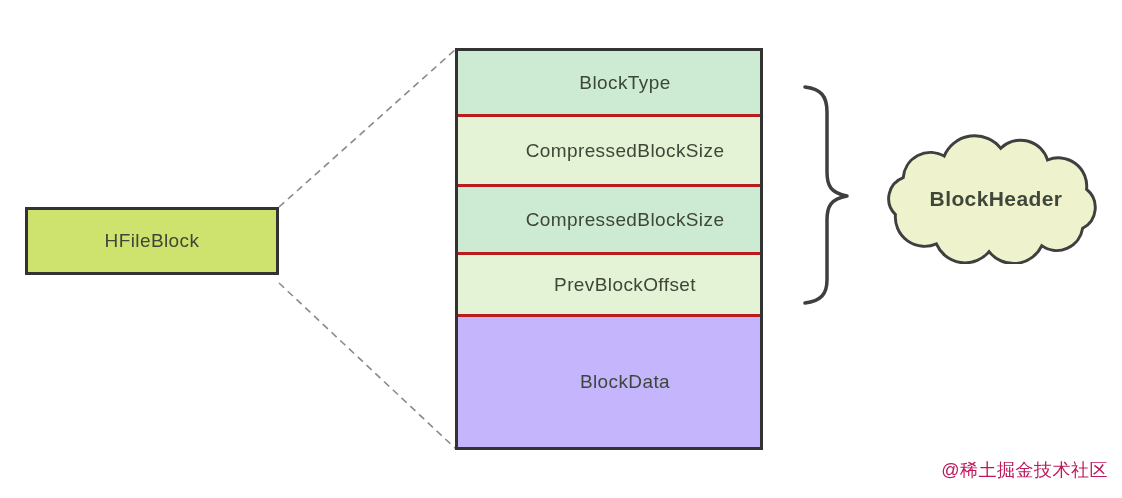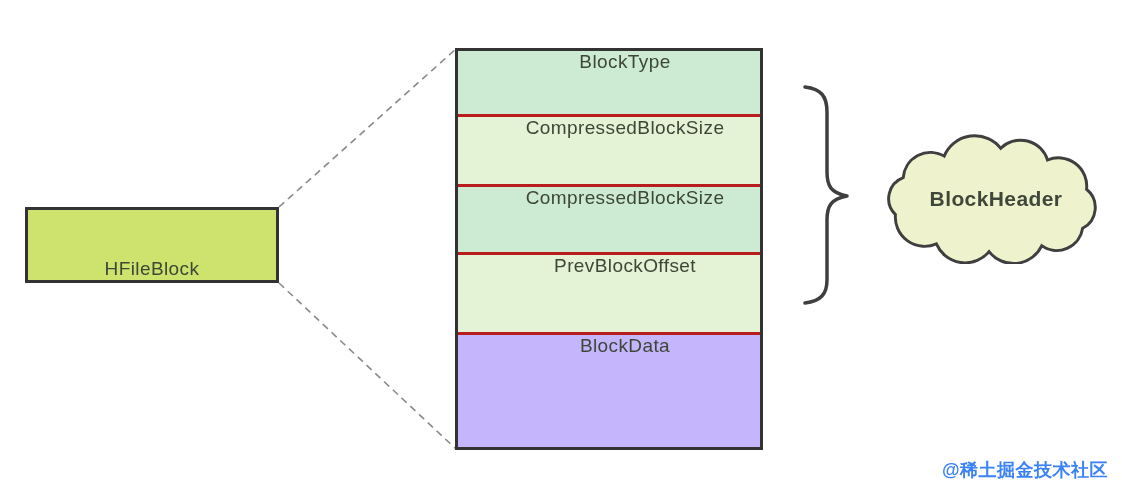--- a/index.html
+++ b/index.html
@@ -19,49 +19,50 @@
   .connectors {
     position: absolute;
     left: 0; top: 0;
     width: 1122px; height: 498px;
     pointer-events: none;
   }
   
   .hfile-block {
     position: absolute;
     left: 25px; top: 207px;
-    width: 254px; height: 76px;
+    width: 254px; height: 68px;
     box-sizing: border-box;
     border: 3px solid #333333;
     display: flex;
-    align-items: flex-end;
+    align-items: center;
     justify-content: center;
   }
   
   .stack {
     position: absolute;
     left: 455px; top: 48px;
     width: 308px; height: 402px;
     box-sizing: border-box;
     border: 3px solid #333333;
     display: flex;
     flex-direction: column;
   }
   .stack-row {
     box-sizing: border-box;
     display: flex;
+    align-items: center;
     justify-content: center;
     flex: 0 0 auto;
     padding-left: 32px;
   }
   .stack-row + .stack-row { border-top: 3px solid #b91c1c; }
   .stack-row:nth-child(1) { height: 63px; }
   .stack-row:nth-child(2) { height: 70px; }
   .stack-row:nth-child(3) { height: 68px; }
-  .stack-row:nth-child(4) { height: 80px; }
+  .stack-row:nth-child(4) { height: 62px; }
   .stack-row:nth-child(5) { flex: 1 1 auto; }
   .box-label {
     font-size: 19px;
     letter-spacing: 0.4px;
     color: #3e4637;
   }
   
   .brace {
     position: absolute;
     left: 798px; top: 84px;
@@ -90,23 +91,22 @@
     color: #3f463a;
     padding-left: 10px;
     box-sizing: border-box;
   }
   
   .watermark {
     position: absolute;
     right: 14px;
     top: 458px;
     font-size: 18px;
-    color: #3b82f6;
+    color: #be185d;
     letter-spacing: 0.5px;
-    font-weight: bold;
   }
 </style>
 </head>
 <body>
 
 <div class="canvas">
 
   <svg class="connectors" viewBox="0 0 1122 498">
     <line x1="279" y1="207" x2="456" y2="49" stroke-width="1.6" stroke-dasharray="7 5" fill="none" stroke="#8a8a8a"></line>
     <line x1="279" y1="283" x2="456" y2="449" stroke-width="1.6" stroke-dasharray="7 5" fill="none" stroke="#8a8a8a"></line>

